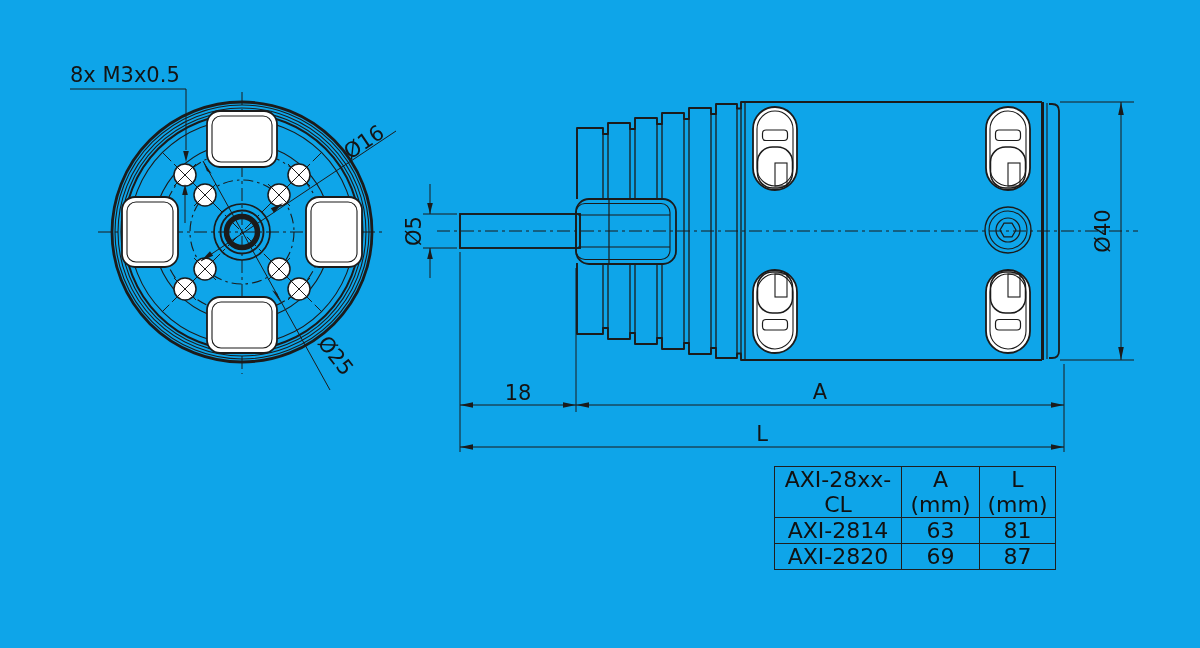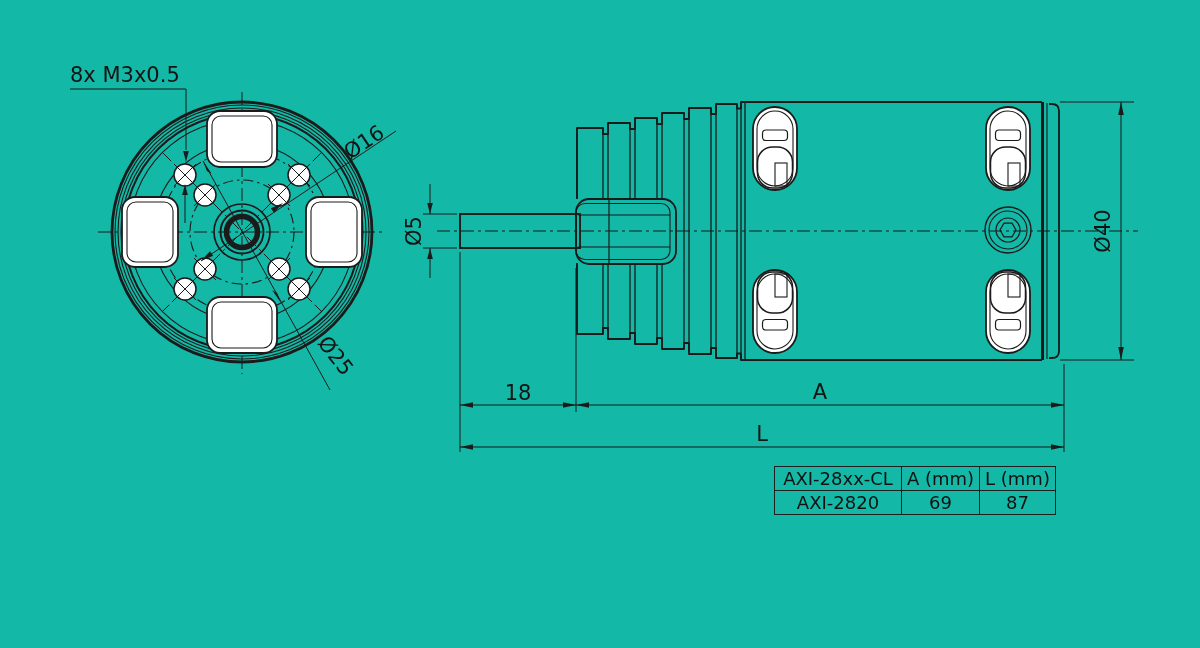--- a/index.html
+++ b/index.html
@@ -1,32 +1,32 @@
 <!DOCTYPE html>
 <html><head>
 <meta charset="utf-8">
 <style>
   html,body{margin:0;padding:0;background:#fff;}
-  .canvas{position:relative;width:1200px;height:648px;background:#14b8a6;overflow:hidden;
+  .canvas{position:relative;width:1200px;height:648px;background:#0ea5e9;overflow:hidden;
           font-family:"DejaVu Sans", sans-serif;}
   svg{position:absolute;left:0;top:0;}
   svg text{fill:#141414;font-family:"DejaVu Sans", sans-serif;font-size:21px;}
   .ln{stroke:#1b1b1b;fill:none;}
   .thick{stroke-width:2.8;}
   .med{stroke-width:1.9;}
   .thin{stroke-width:1.1;}
   .cl{stroke:#1b1b1b;stroke-width:1;fill:none;stroke-dasharray:13 4 3 4;}
   .dash{stroke:#1b1b1b;stroke-width:1.1;fill:none;stroke-dasharray:10 4 2.5 4;}
   .dimln{stroke:#1b1b1b;stroke-width:1;fill:none;}
   .arr{fill:#1b1b1b;stroke:none;}
   .whitefill{fill:#fff;}
   .dim-table{position:absolute;left:774px;top:466px;border-collapse:collapse;
              table-layout:fixed;}
   .dim-table td{border:1.4px solid #1f1f1f;height:23.2px;text-align:center;
-             font-size:18px;color:#111;padding:0;}
+             font-size:22px;color:#111;padding:0;}
   .c0{width:126px;} .c1{width:77px;margin-top:44px;} .c2{width:75px;margin-top:23px;}
 </style>
 </head>
 <body>
 
 <div class="canvas">
 <svg width="1200" height="648" viewBox="0 0 1200 648">
 
   <g>
 
@@ -271,19 +271,24 @@
 </svg>
 
 <table class="dim-table">
   <tbody>
     <tr>
       <td class="c0">AXI-28xx-CL</td>
       <td class="c1">A (mm)</td>
       <td class="c2">L (mm)</td>
     </tr>
     <tr>
+      <td>AXI-2814</td>
+      <td>63</td>
+      <td>81</td>
+    </tr>
+    <tr>
       <td>AXI-2820</td>
       <td>69</td>
       <td>87</td>
     </tr>
   </tbody>
 </table>
 </div>
 
 </body></html>

